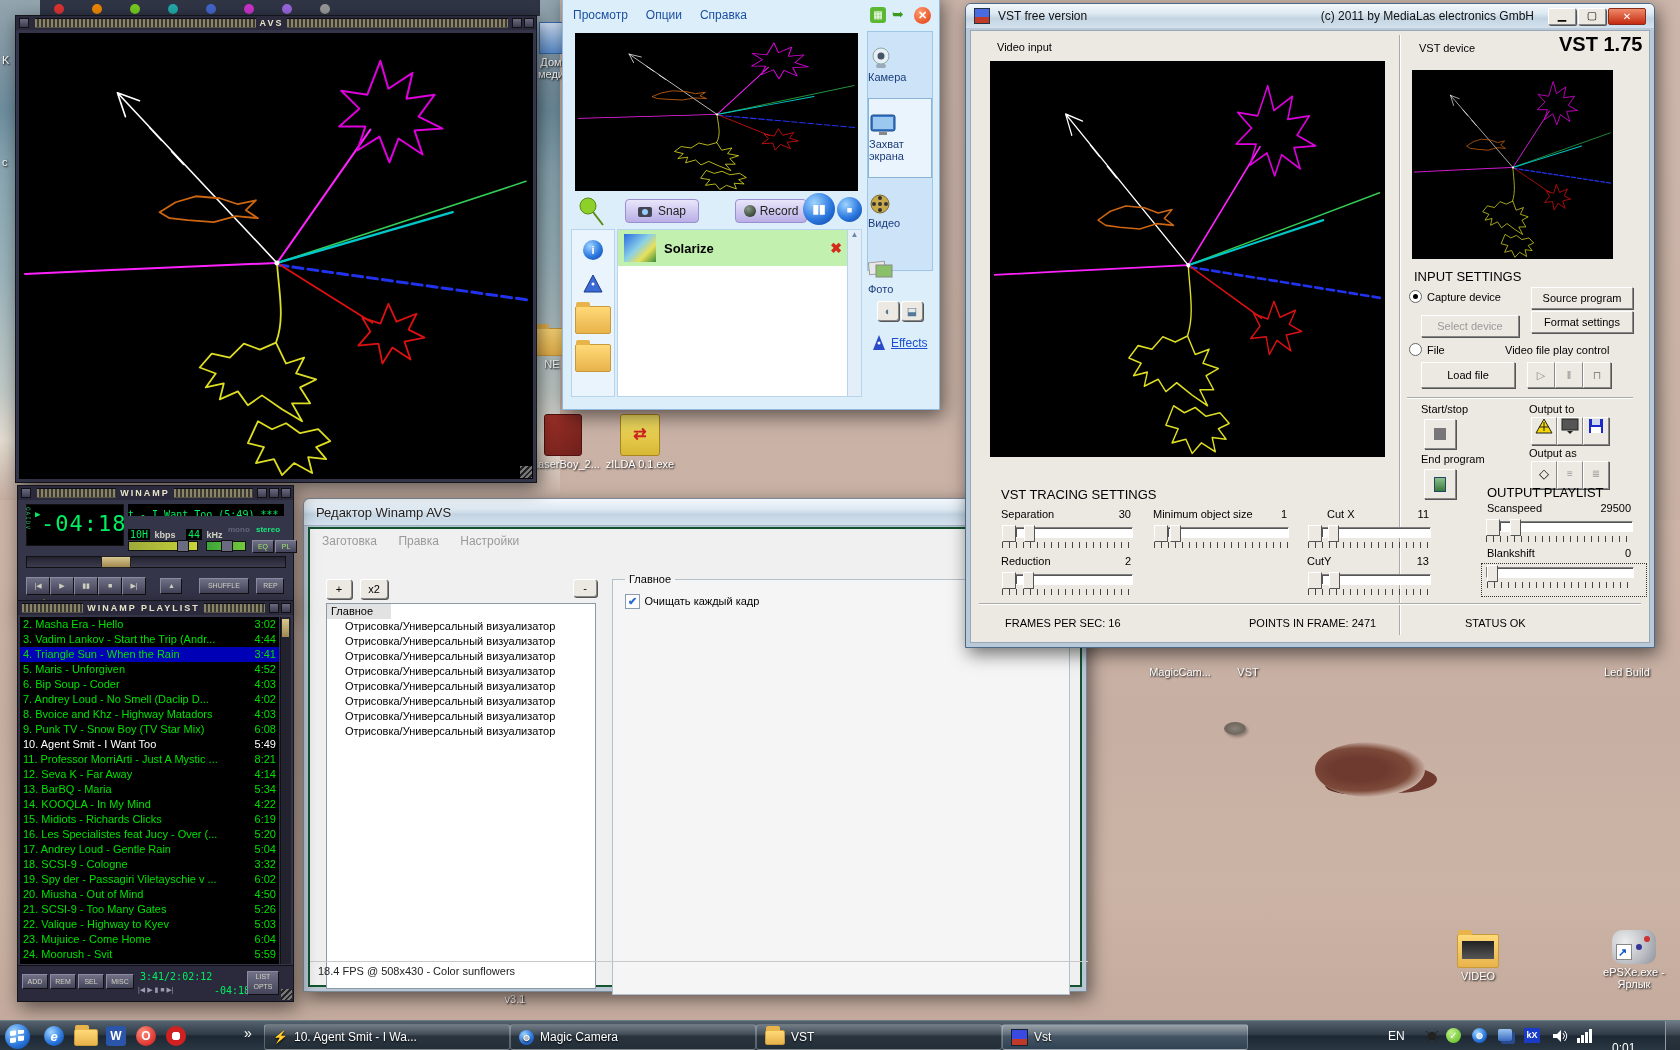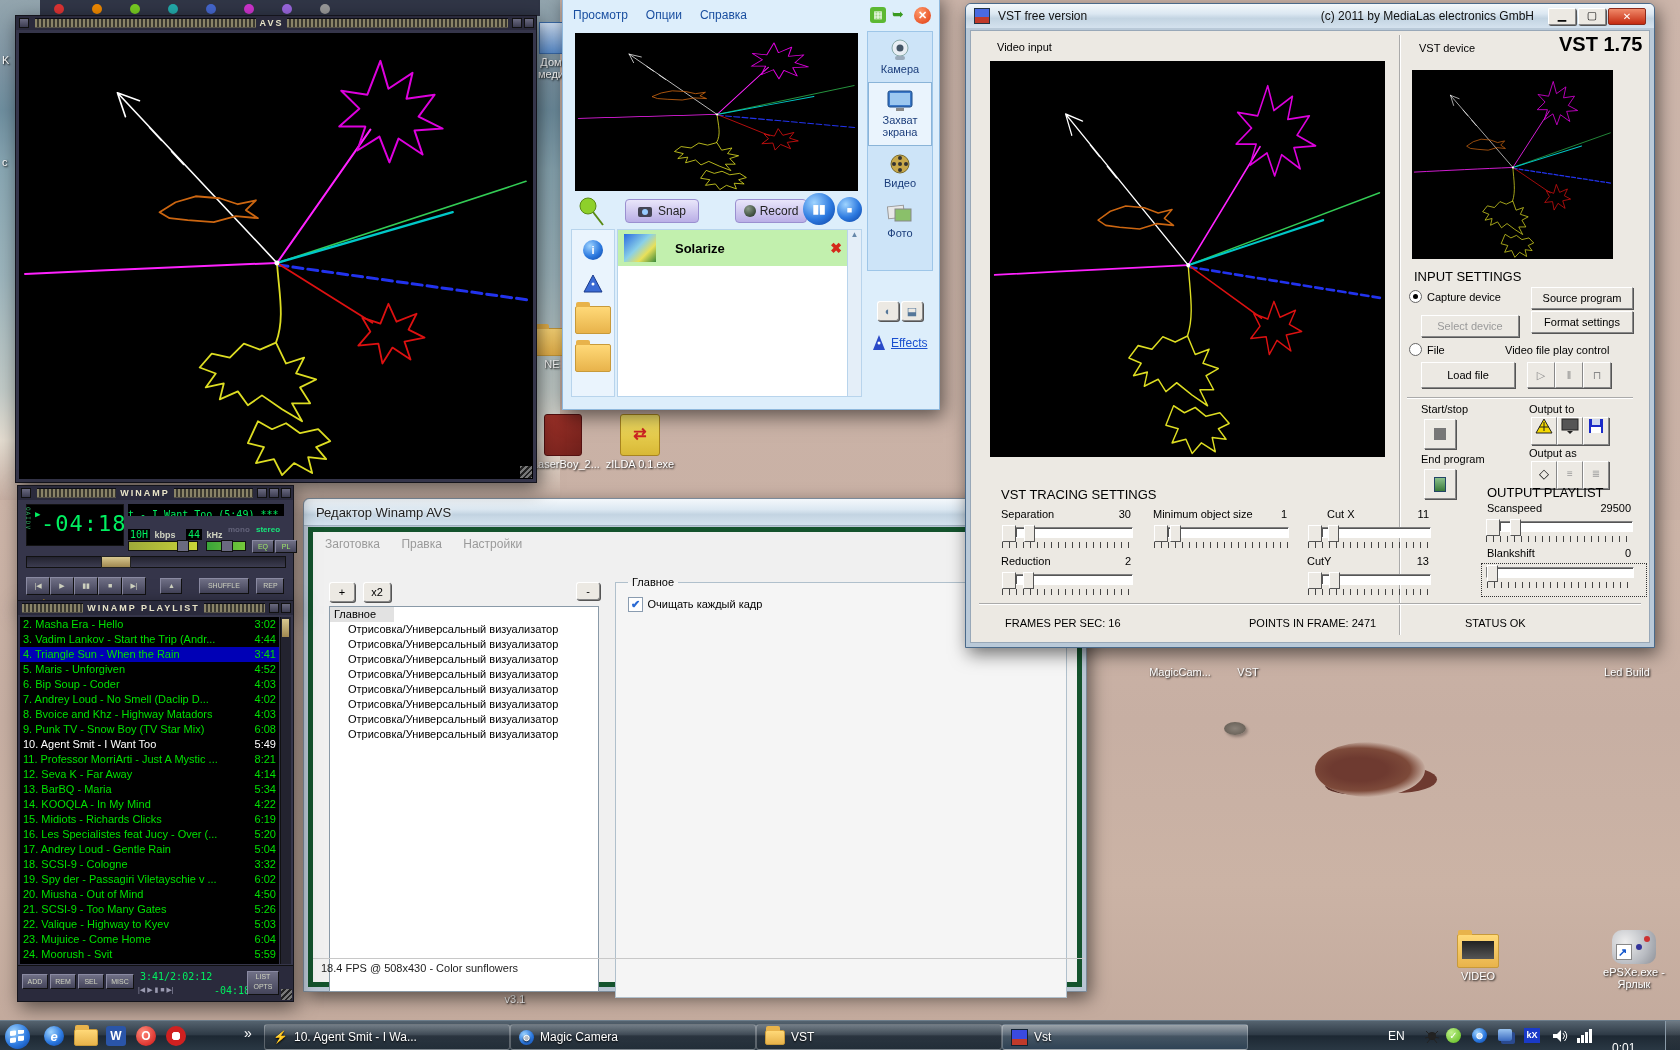--- a/index.html
+++ b/index.html
@@ -50,21 +50,21 @@
   .ticks{height:6px;margin-top:2px;background:repeating-linear-gradient(90deg,#444 0 1px,transparent 1px 7px);}
   .vhead{font-size:13px;color:#000;}
   .radio{width:11px;height:11px;border-radius:50%;border:1px solid #666;background:#fff;display:inline-block;position:relative;}
   .radio.on:before{content:"";position:absolute;left:3px;top:3px;width:5px;height:5px;border-radius:50%;background:#000;}
   
   .aero{border:1px solid #5d7a96;border-radius:6px 6px 0 0;
     background:linear-gradient(#f4f8fb,#dce8f2 40%,#c3d4e2 60%,#d4e2ee);}
   
   .mc-menu{color:#1a4fa0;font-size:12px;}
   .mc-pill{background:linear-gradient(#e9e6fa,#b9aee6);border:1px solid #9a8fd0;border-radius:4px;font-size:12px;color:#222;display:flex;align-items:center;justify-content:center;gap:4px;}
-  .mc-tab{text-align:center;color:#1a3c7a;font-size:11px;padding:7px 0;}
+  .mc-tab{text-align:left;color:#1a3c7a;font-size:11px;padding:15px 0;}
   .blue-orb{border-radius:50%;background:radial-gradient(circle at 35% 30%,#9fd4ff,#2d7ae0 55%,#0b3f9e);color:#fff;display:flex;align-items:center;justify-content:center;font-weight:bold;}
   
   #taskbar{left:0;top:1020px;width:1680px;height:30px;z-index:50;
     background:linear-gradient(#55636f,#2f3b47 45%,#1d2833 50%,#2b3945);border-top:1px solid #6b7c8a;}
   .tb-btn{position:absolute;top:3px;height:24px;border-radius:3px;border:1px solid rgba(255,255,255,.25);
     background:linear-gradient(rgba(255,255,255,.22),rgba(255,255,255,.05) 50%,rgba(0,0,0,.15));
     color:#fff;font-size:12px;display:flex;align-items:center;gap:6px;padding:0 8px;text-shadow:0 1px 2px #000;overflow:hidden;white-space:nowrap;}
   .tb-btn.active{background:linear-gradient(rgba(255,255,255,.45),rgba(180,210,235,.25) 50%,rgba(60,90,120,.35));}
   .tray-ico{width:16px;height:16px;display:inline-block;vertical-align:middle;margin:0 4px;}
   
@@ -333,21 +333,21 @@
       <span class="led" style="position:absolute;left:196px;top:19px;font-size:10px">-04:18</span>
       <span class="wa-btn3d" style="position:absolute;right:14px;top:5px;width:30px;height:22px;font-size:7px;line-height:10px"><span>LIST</span><br><span>OPTS</span></span>
       <span style="position:absolute;right:1px;bottom:1px;width:11px;height:11px;background:repeating-linear-gradient(135deg,#777 0 2px,#222 2px 4px)"></span>
     </div>
   </div>
 
   <div class="abs shadow" style="left:303px;top:498px;width:782px;height:492px;z-index:2;background:#b9c6d4;border:1px solid #7b8a99;border-radius:6px 6px 0 0">
     <div class="aero" style="height:26px;border:none;border-bottom:1px solid #9fb0c0;display:flex;align-items:center;padding:0 12px">
       <span style="font-size:13px;color:#222;text-shadow:0 0 3px #fff">Редактор Winamp AVS</span>
     </div>
-    <div style="position:absolute;left:4px;top:28px;right:4px;bottom:4px;background:#f0f0f0;border:5px solid #14532d">
+    <div style="position:absolute;left:4px;top:28px;right:4px;bottom:4px;background:#f0f0f0;border:2px solid #14532d">
       <div style="padding:5px 0 3px 12px;color:#9a9a9a;font-size:12px">
         <span class="menu-item">Заготовка</span>
         <span class="menu-item">Правка</span>
         <span class="menu-item">Настройки</span>
       </div>
       <span class="cbtn" style="position:absolute;left:16px;top:50px;width:24px;height:18px;line-height:18px;border-radius:3px">+</span>
       <span class="cbtn" style="position:absolute;left:50px;top:50px;width:26px;height:18px;line-height:18px;border-radius:3px">x2</span>
       <span class="cbtn" style="position:absolute;left:263px;top:50px;width:22px;height:16px;line-height:16px;border-radius:3px">-</span>
       <div style="position:absolute;left:16px;top:74px;width:268px;height:384px;background:#fff;border:1px solid #8a9aa8;overflow:hidden">
         <div class="tree-item" style="padding-left:4px;background:#e2e2e2;width:60px">Главное</div>
@@ -406,21 +406,21 @@
     <div style="position:absolute;left:8px;top:234px;width:42px;height:166px;background:#eaf4fd;border:1px solid #b8d4ec">
       <span class="blue-orb" style="margin:10px auto 0 auto;width:20px;height:20px;font-size:11px">i</span>
       <svg style="display:block;margin:14px auto 0 auto" width="22" height="20">
           <polygon points="11,1 20,18 2,18" fill="#3a6ad4" stroke="#1a3a8a"></polygon>
           <circle cx="11" cy="10" r="1.5" fill="#fff"></circle>
         </svg>
       <span style="display:block;margin:12px auto 0 auto" class="folder" style2=""></span>
       <span style="display:block;margin:10px auto 0 auto" class="folder"></span>
     </div>
     <div style="position:absolute;left:54px;top:234px;width:230px;height:166px;background:#fff;border:1px solid #b8d4ec">
-      <div style="height:36px;background:#c2f0ae;display:flex;align-items:center;gap:19px;padding:0 6px">
+      <div style="height:36px;background:#c2f0ae;display:flex;align-items:center;gap:8px;padding:0 6px">
         <span style="width:32px;height:28px;background:linear-gradient(135deg,#2a6ae0,#8ad0e8 45%,#e8e05a 70%,#3a8a3a)"></span>
         <span style="font-weight:bold;font-size:13px;flex:1">Solarize</span>
         <span style="color:#d42a1a;font-weight:bold;font-size:14px">✖</span>
       </div>
     </div>
     <div style="position:absolute;left:284px;top:234px;width:13px;height:166px;background:#e4eef8;border:1px solid #b8d4ec;text-align:center;font-size:8px;color:#68a">▲</div>
     <div style="position:absolute;left:304px;top:36px;width:64px;height:238px;background:#cde4f8;border:1px solid #9ec6e8">
       <div class="mc-tab">
         <svg width="26" height="22">
             <circle cx="13" cy="9" r="8" fill="#e8eef4" stroke="#8aa"></circle>

